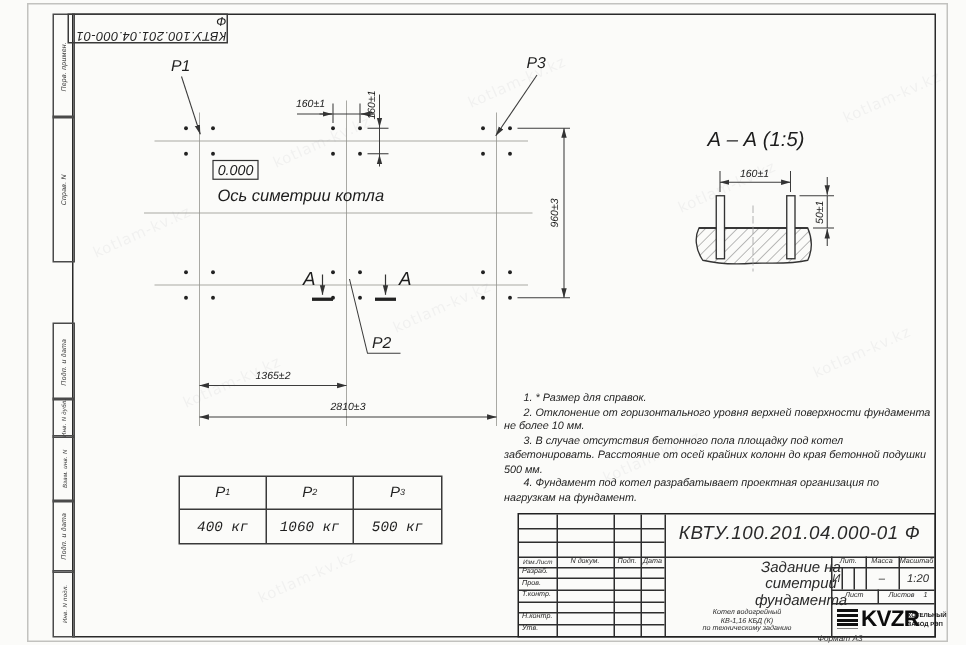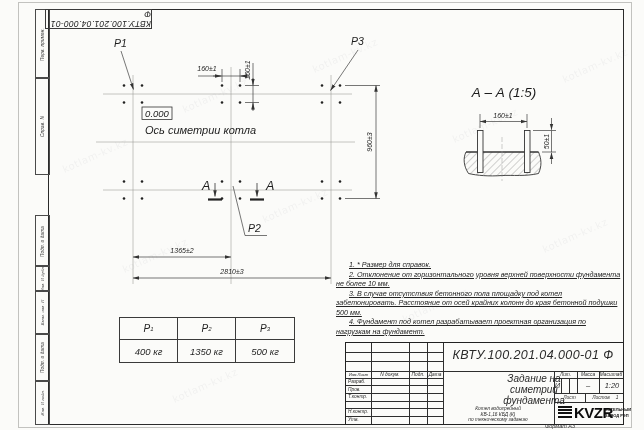--- a/index.html
+++ b/index.html
@@ -23,25 +23,25 @@
   .t95{font-size:9.5px;}
   .t10{font-size:10.5px;}
   .t11{font-size:11px;}
   .t125{font-size:12.5px;}
   .t135{font-size:13.5px;}
   
   .ltab{position:absolute;left:119px;top:317px;width:174px;height:44px;border:1px solid #3a3a3a;display:grid;grid-template-columns:58px 58px 58px;grid-template-rows:22px 22px;}
   .ltab .c{border-right:1px solid #3a3a3a;border-bottom:1px solid #3a3a3a;display:flex;align-items:center;justify-content:center;font:italic 9.5px "Liberation Sans",sans-serif;}
   .ltab .c:nth-child(3n){border-right:none;}
   .ltab .c.hd{font-size:10px;}
-  .ltab .c.last{border-bottom:none;}
+  .ltab .c.last{border-bottom:none;font-family:Liberation Mono, monospace;}
   .ltab sub{font-size:6px;line-height:1;}
   
   .notes{position:absolute;left:336px;top:260px;width:286px;}
-  .note{margin:0;text-indent:13px;font:italic 7.2px/9.5px "Liberation Sans",sans-serif;color:#232323;text-decoration:underline;}
+  .note{margin:0;text-indent:13px;font:italic 7.2px/9.5px "Liberation Sans",sans-serif;color:#232323;}
   
   .tb{position:absolute;left:345px;top:342px;width:277px;height:81px;border:1.2px solid #222;box-sizing:content-box;}
   .tb .ln{position:absolute;background:#2e2e2e;}
   .tb .tx{position:absolute;font:italic 4.8px "Liberation Sans",sans-serif;color:#2a2a2a;white-space:nowrap;}
   .tb .ctr{transform:translate(-50%,0);}
   .tb .docnum{font:italic 12.5px "Liberation Sans",sans-serif;letter-spacing:.4px;}
   .tb .big{font:italic 10px "Liberation Sans",sans-serif;margin-left:36px;}
   .tb .mid{font:italic 7.5px "Liberation Sans",sans-serif;}
   .tb .logo{font:900 15px "Liberation Sans",sans-serif;font-style:normal;letter-spacing:-.5px;color:#0c0c0c;}
   .tb .tiny{font:bold 4px "Liberation Sans",sans-serif;font-style:normal;color:#111;}
@@ -234,21 +234,21 @@
       </div>
     <div class="c hd">
         <span>P</span>
         <sub>2</sub>
       </div>
     <div class="c hd">
         <span>P</span>
         <sub>3</sub>
       </div>
     <div class="c last">400 кг</div>
-    <div class="c last">1350 кг</div>
+    <div class="c last">1060 кг</div>
     <div class="c last">500 кг</div>
   </div>
 
   <div class="notes">
     <p class="note">1. * Размер для справок.</p>
     <p class="note">2. Отклонение от горизонтального уровня верхней поверхности фундамента не более 10 мм.</p>
     <p class="note">3. В случае отсутствия бетонного пола площадку под котел забетонировать. Расстояние от осей крайних колонн до края бетонной подушки 500 мм.</p>
     <p class="note">4. Фундамент под котел разрабатывает проектная организация по нагрузкам на фундамент.</p>
   </div>
 

